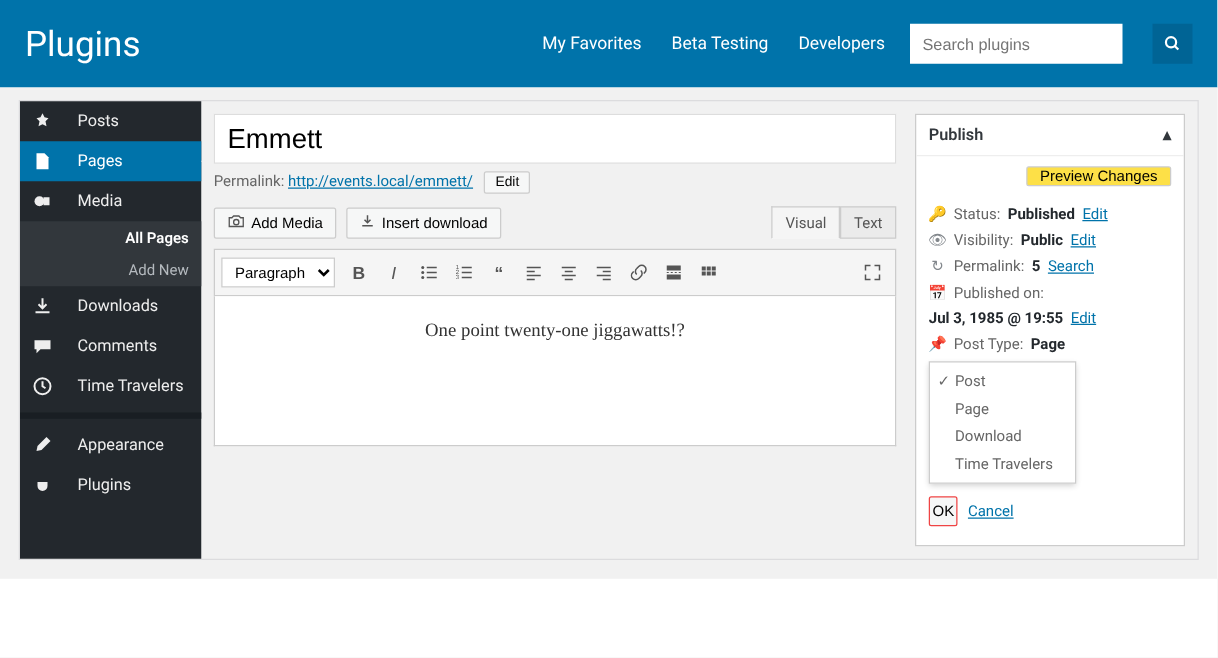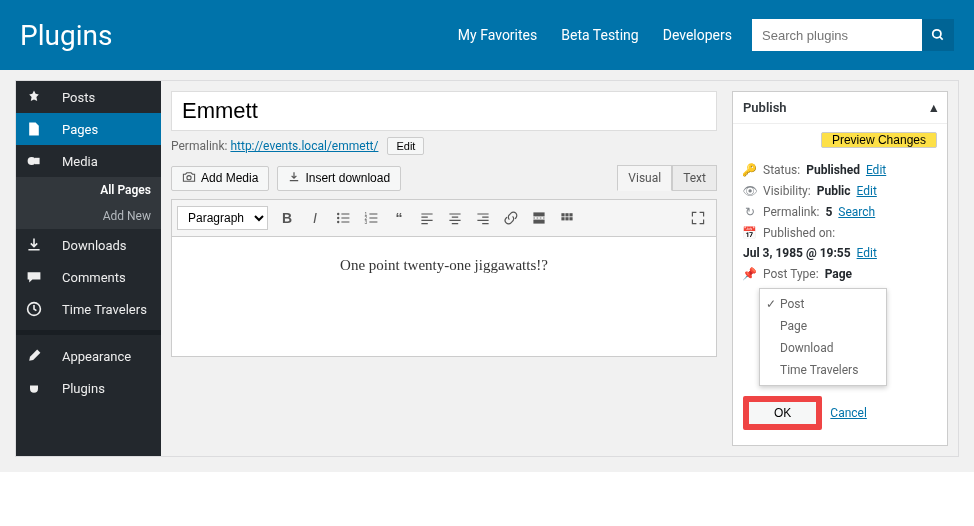--- a/index.html
+++ b/index.html
@@ -3,21 +3,21 @@
   <meta charset="utf-8">
   <style>
     * { margin: 0; padding: 0; box-sizing: border-box; }
     body { font-family: -apple-system, BlinkMacSystemFont, "Segoe UI", Roboto, sans-serif; font-size: 13px; color: #32373c; background: #fff; }
     
     
     .header { background: #0073aa; color: #fff; display: flex; align-items: center; padding: 0 20px; height: 70px; }
     .header-title { font-size: 28px; font-weight: 400; flex: 1; }
     .header-nav { display: flex; gap: 24px; margin-right: 20px; }
     .header-nav a { color: #fff; text-decoration: none; font-size: 14px; }
-    .search-form { display: flex; }
+    .search-form { display: flex; gap: 24px; }
     .search-input { width: 170px; height: 32px; border: none; padding: 0 10px; font-size: 13px; }
     .search-btn { width: 32px; height: 32px; background: #006495; border: none; color: #fff; cursor: pointer; display: flex; align-items: center; justify-content: center; }
     
     
     .screenshot { background: #f1f1f1; padding: 10px 15px 15px; margin: 0; }
     .wp-admin { display: flex; background: #f1f1f1; border: 1px solid #dcdcde; }
     
     
     .wp-sidebar { width: 145px; background: #23282d; color: #eee; font-size: 13px; }
     .menu-item { display: flex; align-items: center; padding: 8px 10px; gap: 20px; cursor: pointer; }
@@ -51,26 +51,26 @@
     .publish-col { width: 216px; }
     .publish-box { background: #fff; border: 1px solid #ccc; }
     .pb-head { display: flex; align-items: center; justify-content: space-between; padding: 8px 10px; border-bottom: 1px solid #eee; font-weight: 600; font-size: 13px; }
     .pb-body { padding: 8px 10px; font-size: 12px; color: #666; }
     .pb-row { margin: 7px 0; display: flex; align-items: flex-start; gap: 6px; flex-wrap: wrap; }
     .pb-row strong { color: #23282d; }
     .pb-row a { color: #0073aa; text-decoration: underline; }
     .pb-icon { width: 14px; display: inline-flex; justify-content: center; color: #82878c; }
     .preview-btn { float: right; border: 1px solid #ccc; background: #fde047; padding: 0 10px; font-size: 12px; border-radius: 2px; margin-bottom: 8px; }
     .pt-dropdown { position: relative; }
-    .pt-list { background: #fff; border: 1px solid #ccc; box-shadow: 0 2px 5px rgba(0,0,0,.2); padding: 4px 0; width: 128px; margin-left: 16px; }
+    .pt-list { background: #fff; border: 1px solid #ccc; box-shadow: 0 2px 5px rgba(0,0,0,.2); padding: 4px 0; width: 118px; }
     .pt-item { padding: 4px 10px 4px 20px; font-size: 12px; position: relative; cursor: pointer; }
     .pt-item.sel::before { content: "✓"; position: absolute; left: 6px; }
     .pt-controls { display: flex; align-items: center; gap: 8px; }
     .pt-inline { display: flex; gap: 10px; align-items: flex-start; }
-    .ok-btn { border: 6px solid #ef4444; background: #f6f7f7; padding: 4px 25px; font-size: 12px; border-radius: 2px; }
+    .ok-btn { border: 1px solid #ef4444; background: #f6f7f7; padding: 4px 2px; font-size: 12px; border-radius: 2px; }
     .cancel-link { color: #0073aa; text-decoration: underline; font-size: 12px; }
     .update-row { text-align: right; padding: 10px; border-top: 1px solid #ddd; background: #f5f5f5; }
     .update-btn { background: #0085ba; border: 1px solid #006799; color: #fff; padding: 5px 14px; border-radius: 3px; font-size: 12px; }
     
     
     .plugin-row { display: flex; align-items: center; gap: 20px; padding: 20px; }
   </style>
 </head>
 <body>
 

